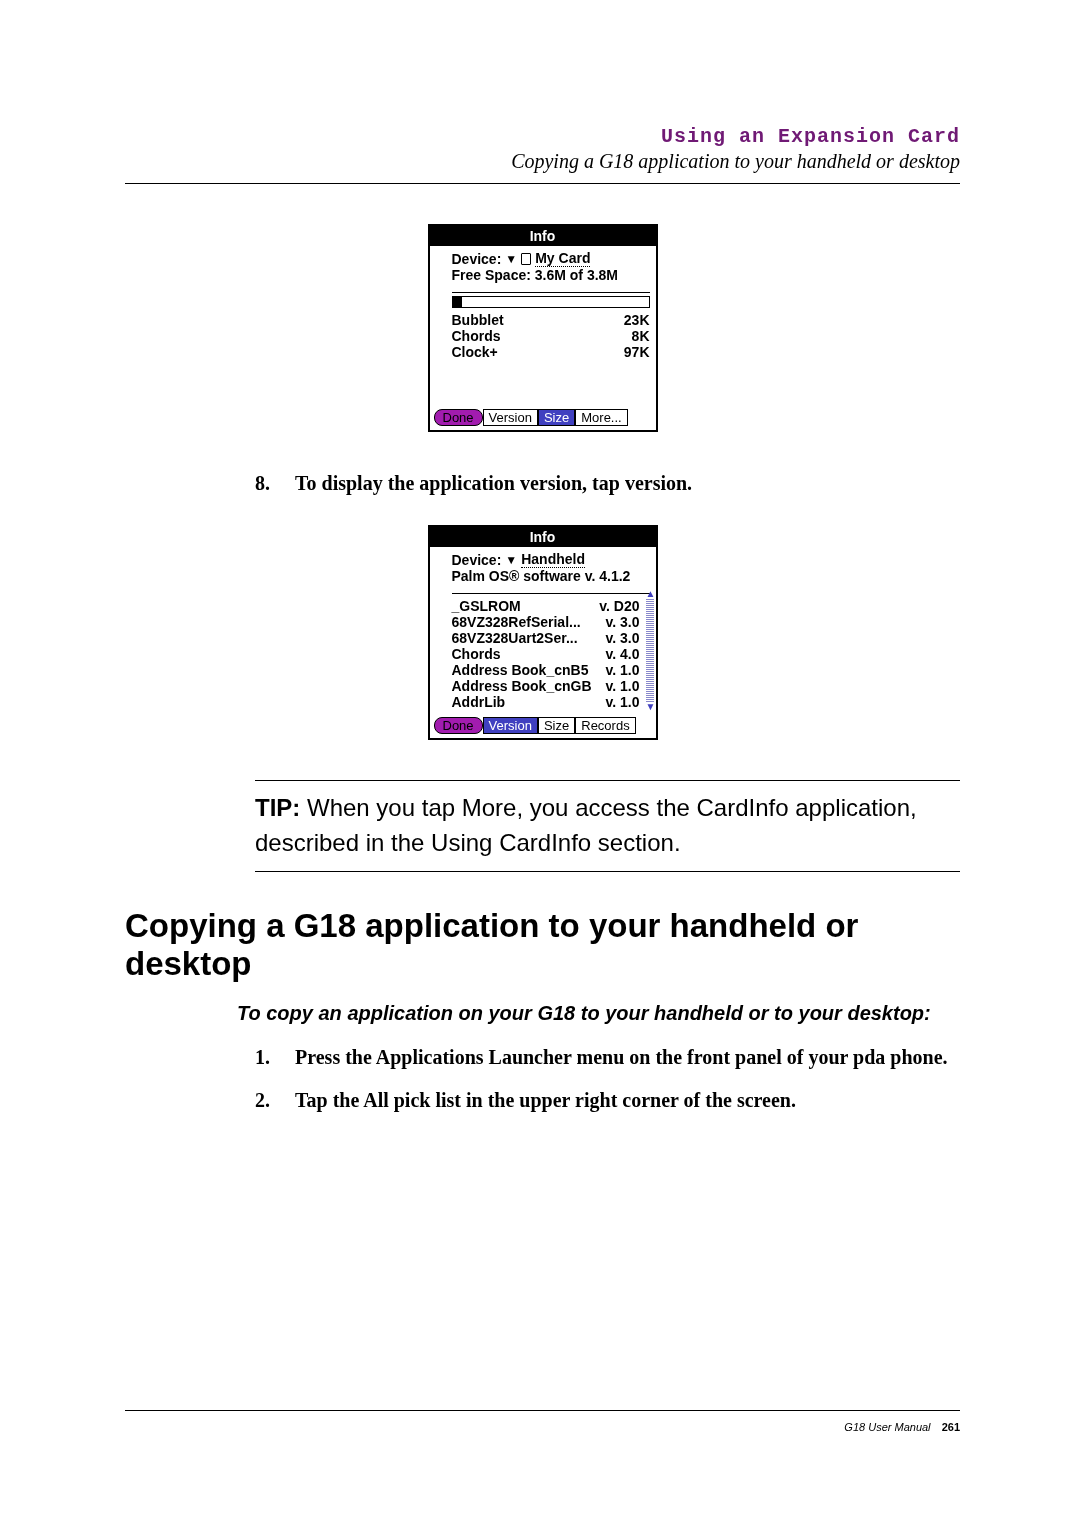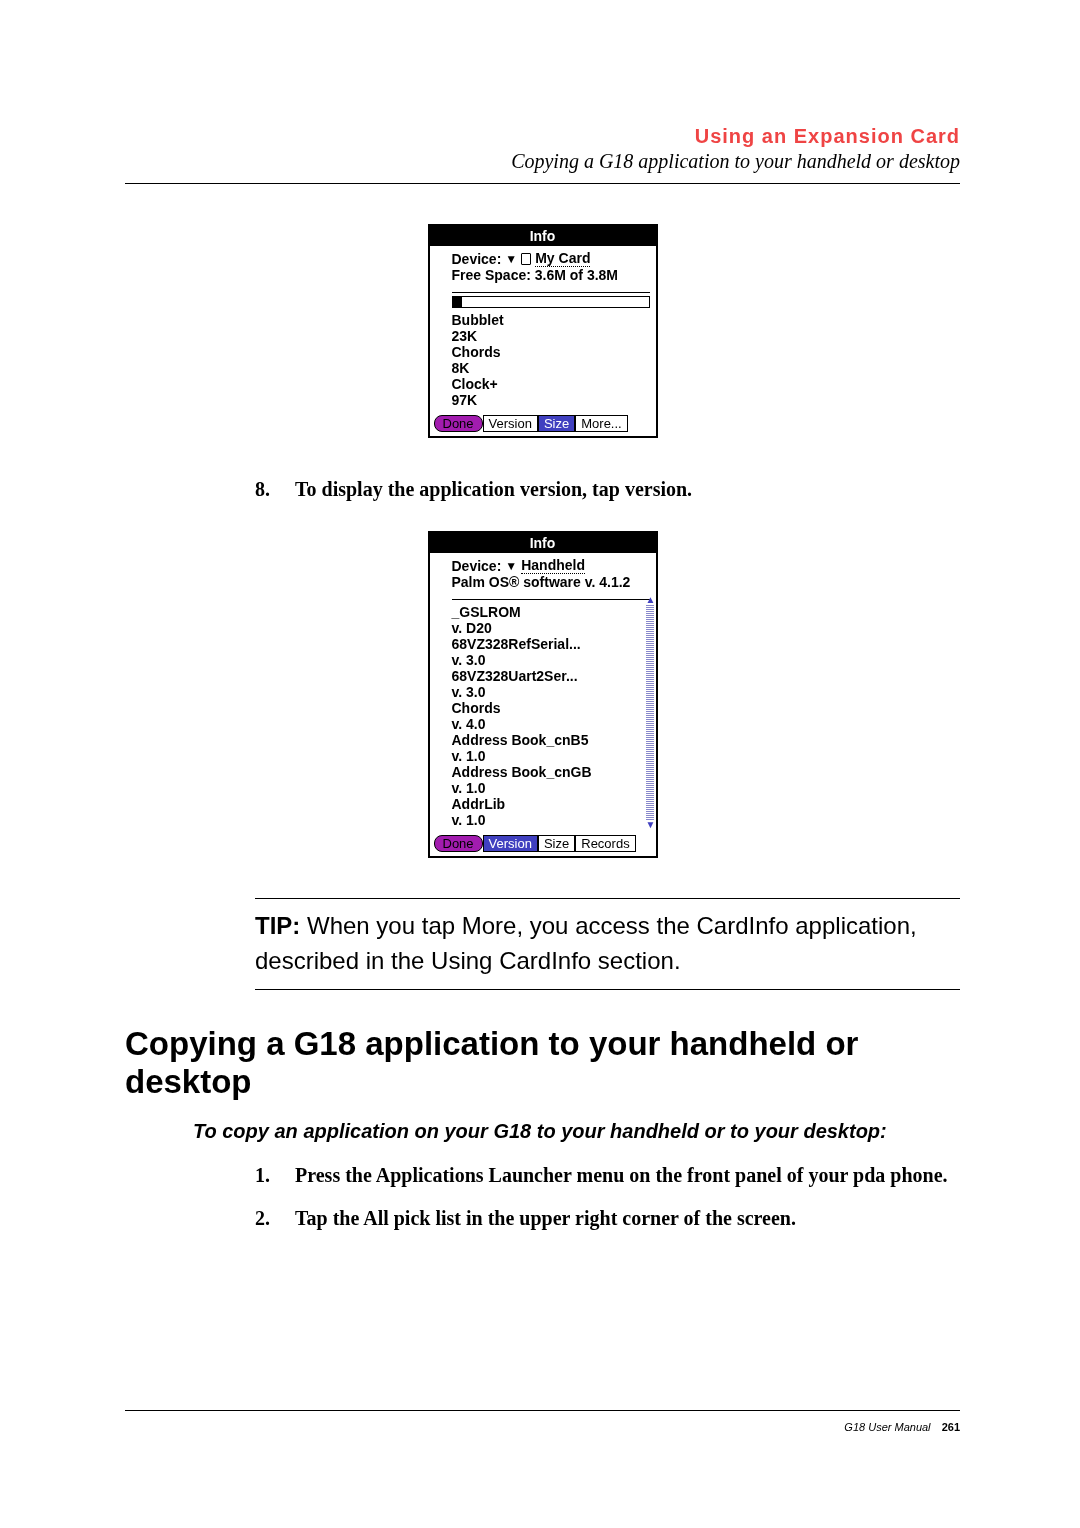--- a/index.html
+++ b/index.html
@@ -16,23 +16,23 @@
   .page {
     padding: 125px 120px 60px 125px;
     height: 100%;
     position: relative;
   }
   .header {
     text-align: right;
     margin-bottom: 8px;
   }
   .header-title {
-    font-family: Liberation Sans, sans-serif;
-    font-weight: bold;
-    color: #ef4444;
+    font-family: Liberation Mono, monospace;
+    font-weight: bold;
+    color: #701a75;
     font-size: 20px;
     letter-spacing: 1px;
   }
   .header-subtitle {
     font-style: italic;
     font-size: 20px;
     margin-top: 2px;
   }
   .header-rule {
     border: none;
@@ -94,21 +94,20 @@
     width: 5%;
     background: #000;
   }
   .palm-list {
     margin-top: 4px;
     min-height: 90px;
   }
   .palm-row {
     display: flex;
     justify-content: space-between;
-    flex-direction: column;
   }
   .palm-buttons {
     display: flex;
     gap: 0;
     padding: 3px 4px 4px 4px;
     font-weight: normal;
   }
   .palm-btn {
     border: 1px solid #000;
     border-radius: 8px;
@@ -181,21 +180,21 @@
     font-weight: bold;
     font-size: 33px;
     margin: 35px 0 18px 0;
     line-height: 1.15;
   }
   .sub-instruction {
     font-family: Arial, Helvetica, sans-serif;
     font-weight: bold;
     font-style: italic;
     font-size: 20px;
-    margin: 0 0 18px 68px;
+    margin: 0 0 18px 112px;
     line-height: 1.3;
   }
   .footer {
     position: absolute;
     bottom: 95px;
     left: 125px;
     right: 120px;
   }
   .footer-rule {
     border: none;

